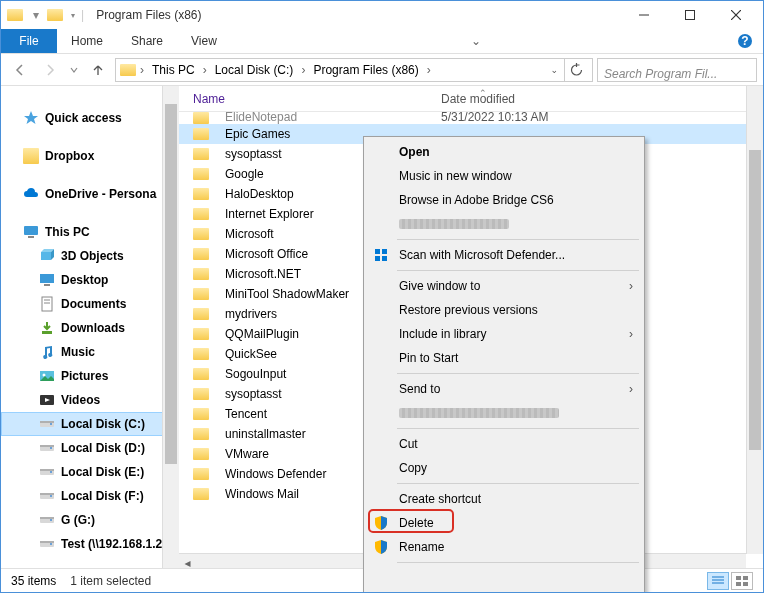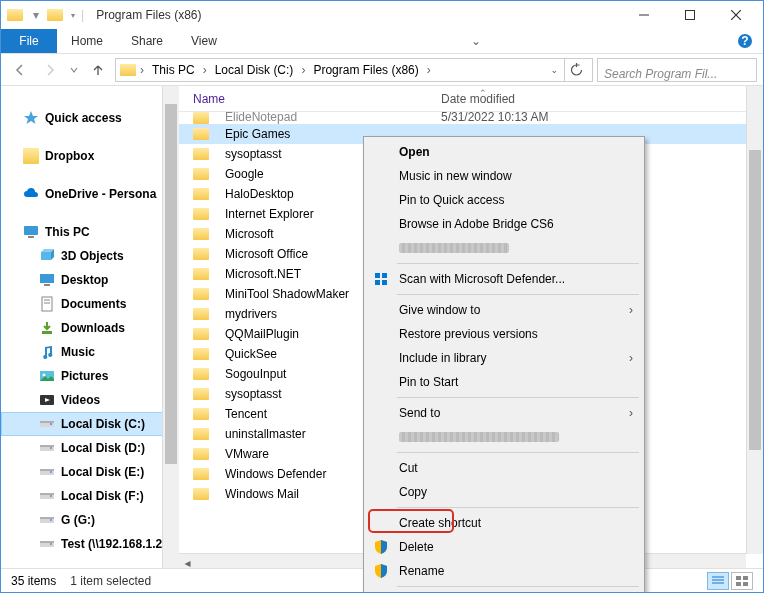--- a/index.html
+++ b/index.html
@@ -437,23 +437,20 @@
 </div>
 
 <div class="context-menu">
   <div class="cm-item bold">
       <span>Open</span>
     </div>
   <div class="cm-item">
       <span>Music in new window</span>
     </div>
   <div class="cm-item">
-      <span>Pin to Quick access</span>
-    </div>
-  <div class="cm-item">
       <span>Browse in Adobe Bridge CS6</span>
     </div>
   <div class="cm-item">
       <div class="cm-grey-bar" style="width:110px;margin-left:0;"></div>
     </div>
   <div class="cm-sep"></div>
   <div class="cm-item">
     <svg class="cm-icon" viewBox="0 0 16 16">
         <rect x="2" y="2" width="5" height="5" fill="#0078d4"></rect>
         <rect x="9" y="2" width="5" height="5" fill="#0078d4"></rect>

